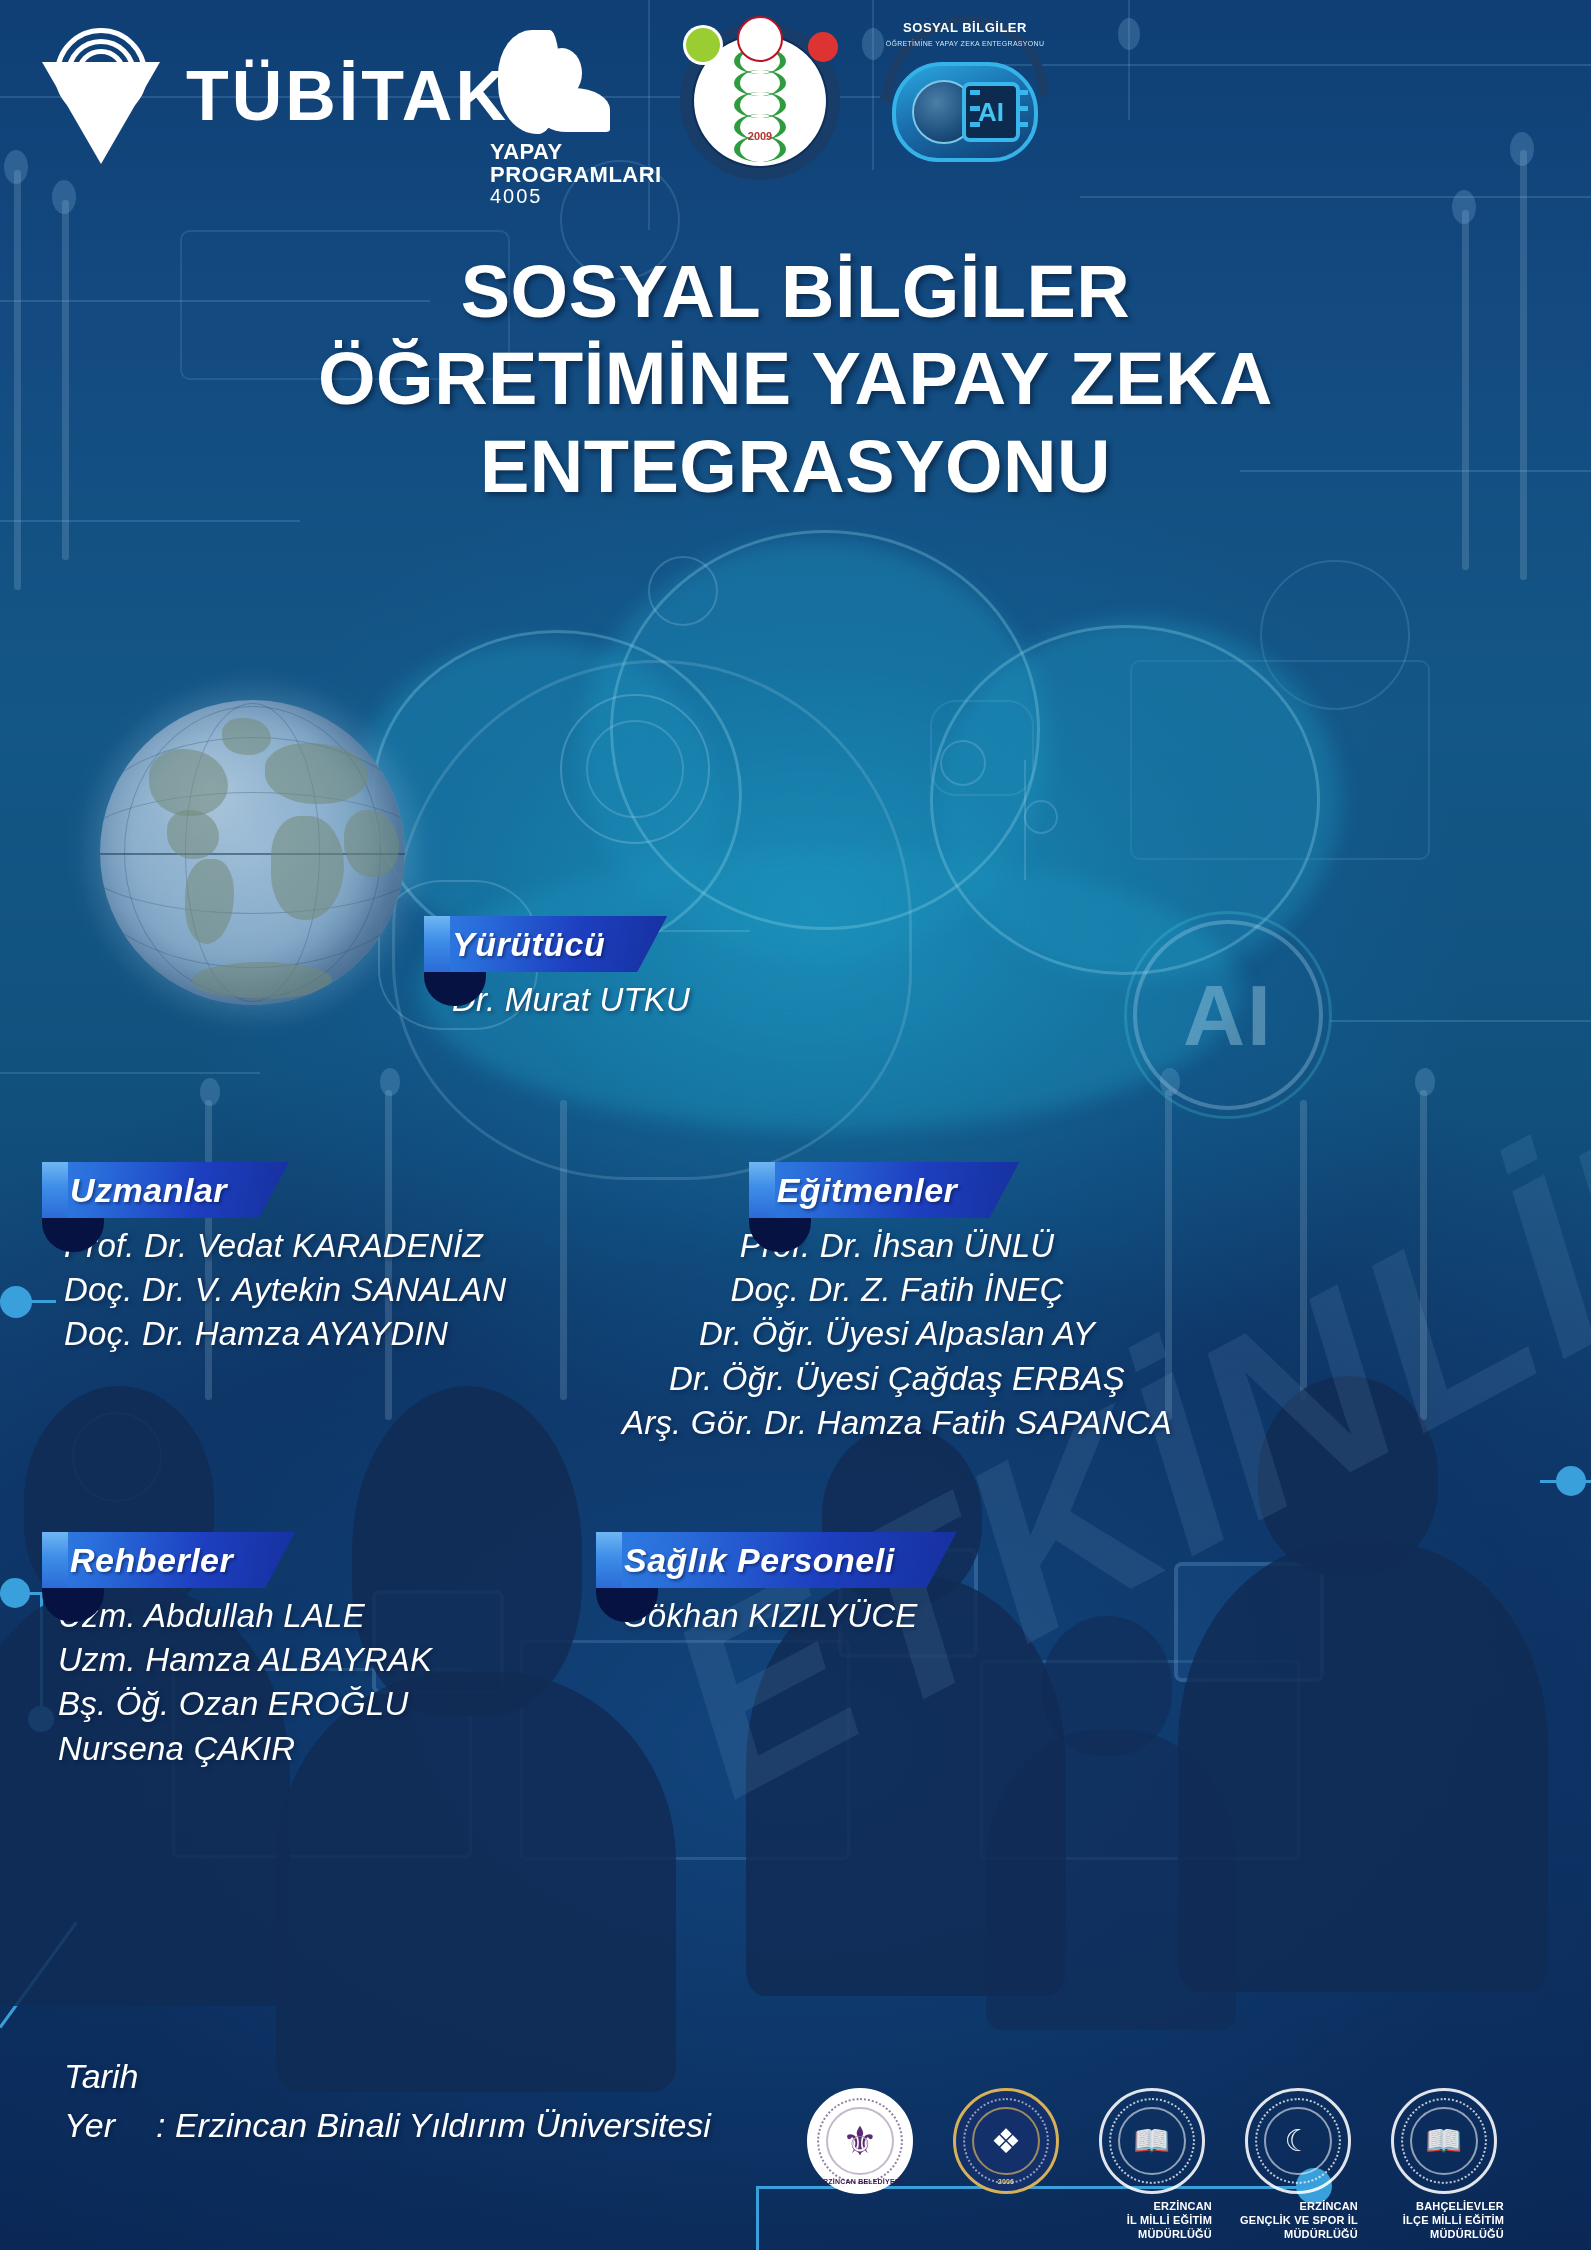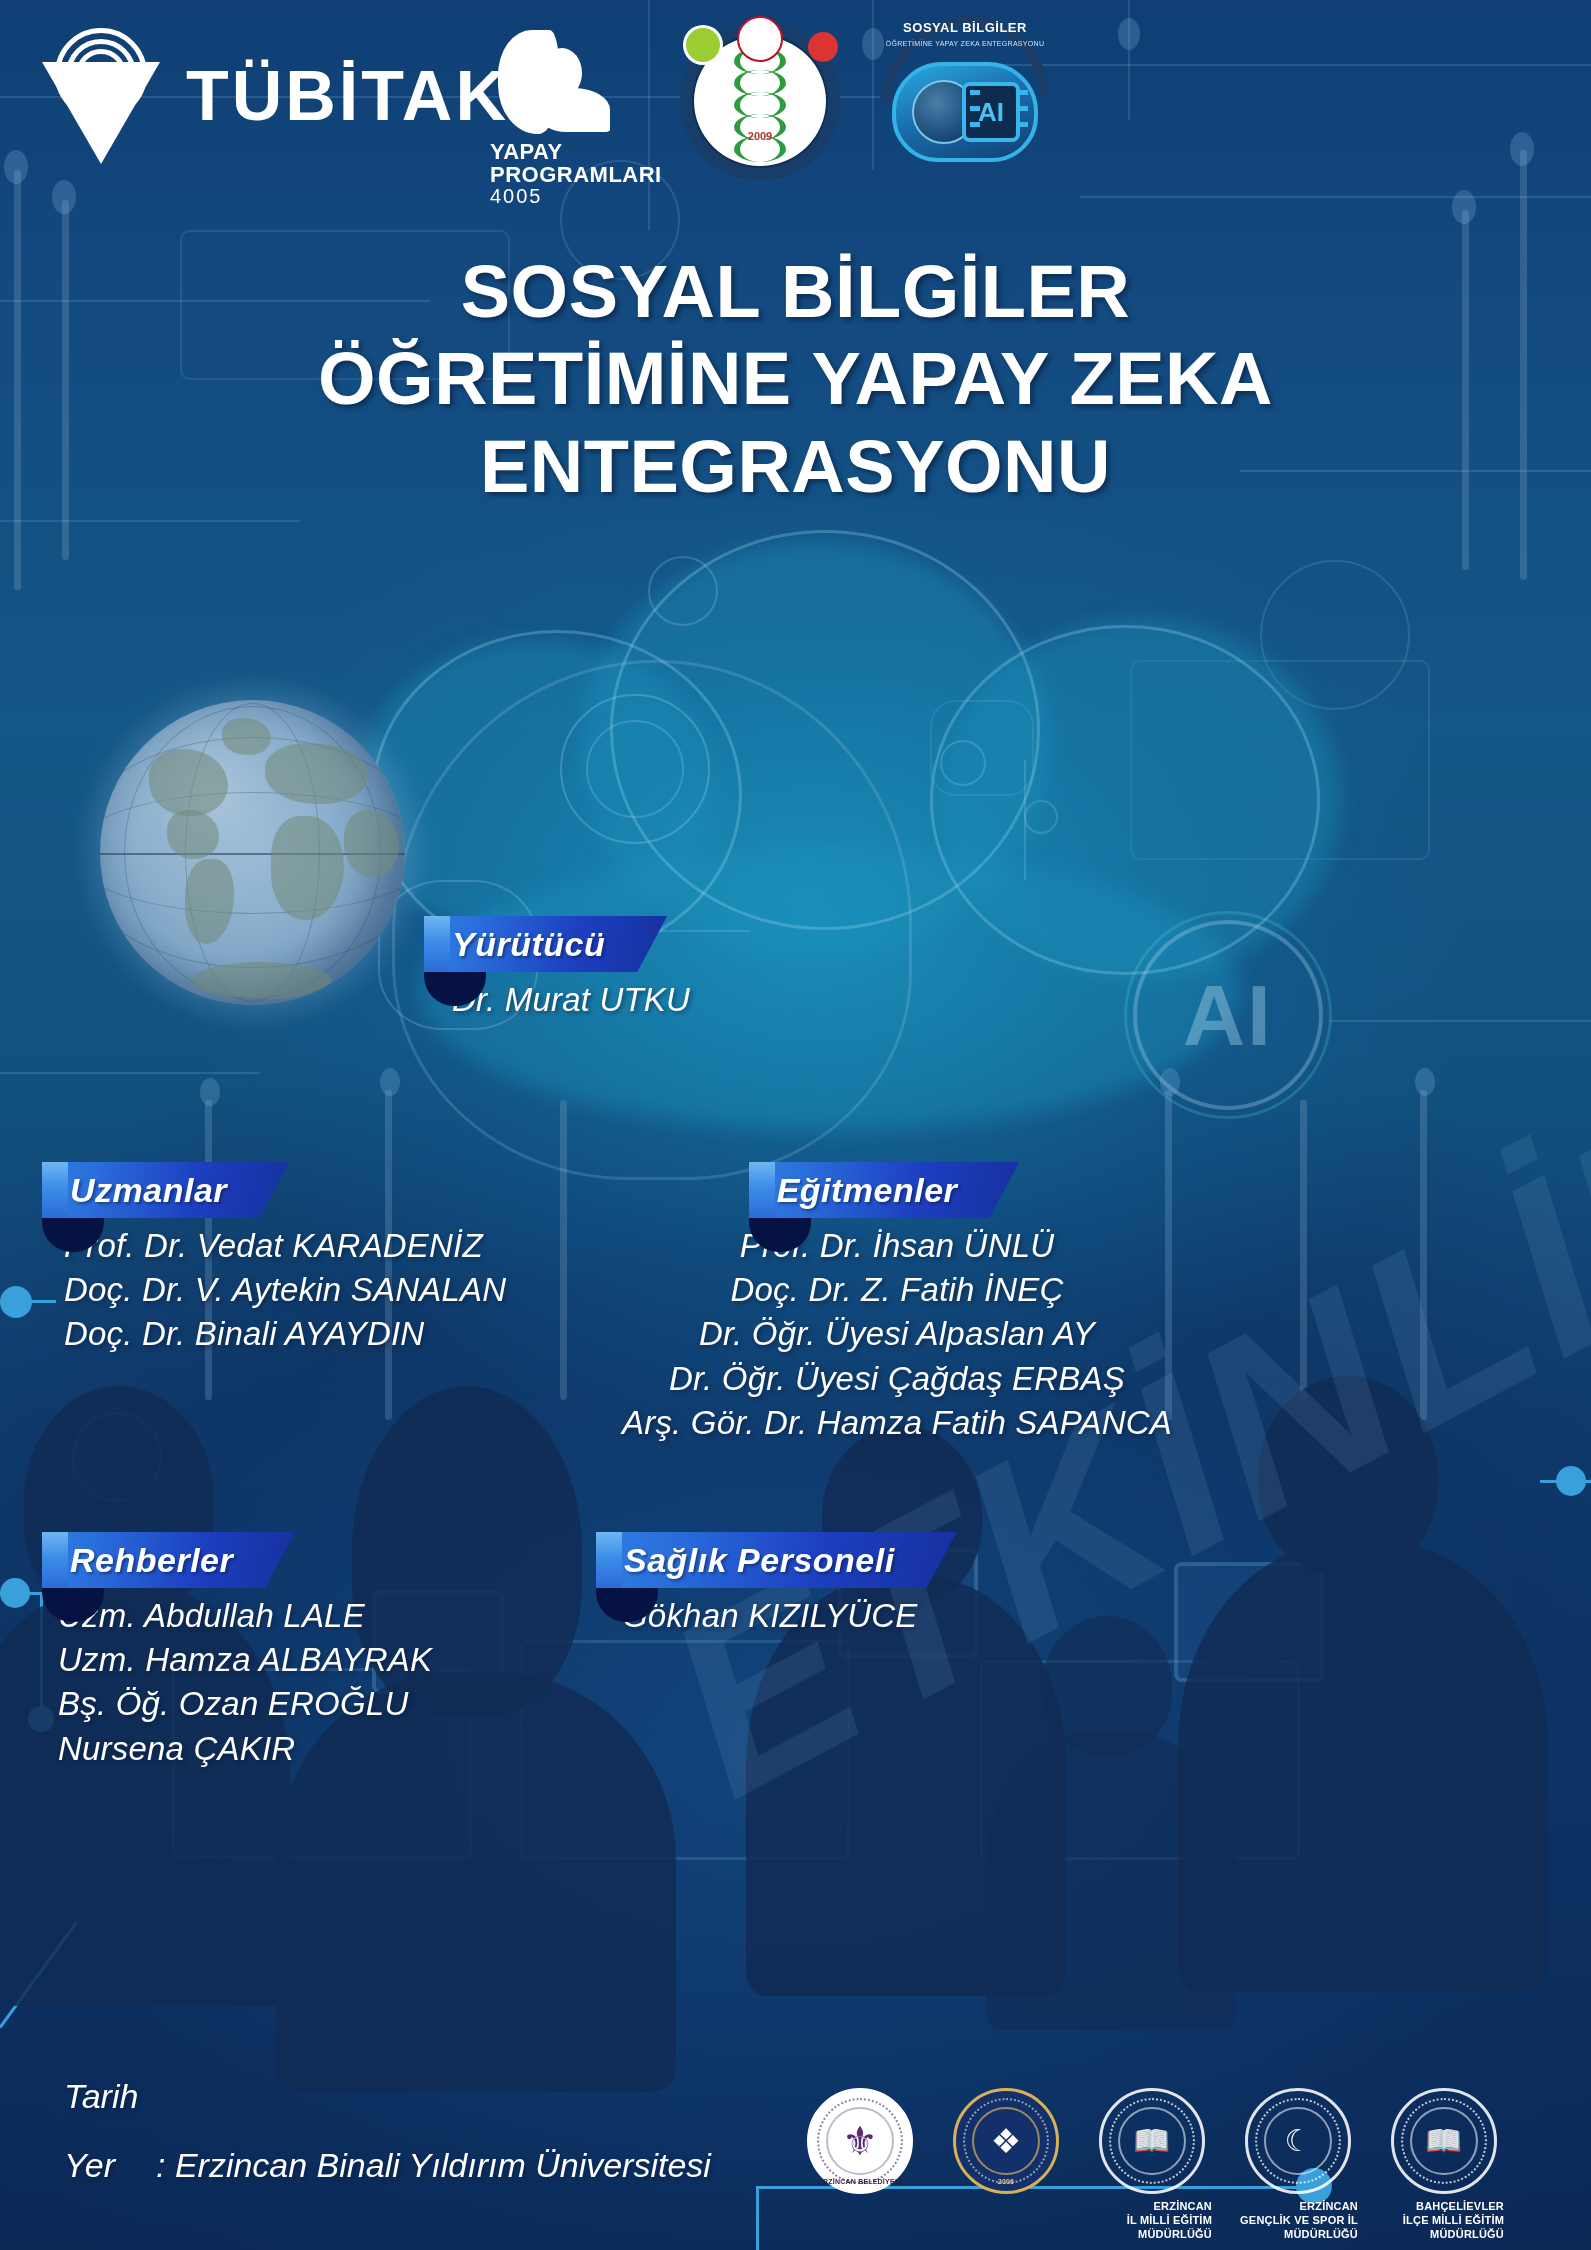--- a/index.html
+++ b/index.html
@@ -255,21 +255,21 @@
   #sec-saglik { left:596px; top:1532px; }
   #sec-saglik .names { padding-left:26px; }
 
   
   .footer-info {
     position:absolute; left:64px; top:2052px; z-index:26;
     color:#ffffff; font-style:italic; font-size:34px; line-height:1.45;
     text-shadow:2px 2px 4px rgba(6,24,56,0.55);
     font-family:"Liberation Sans", sans-serif;
   }
-  .fi-row { display:flex;margin-top:20px; }
+  .fi-row { display:flex; }
   .fi-key { display:inline-block; width:92px; }
 
   .footer-logos {
     position:absolute; left:800px; top:2088px; width:760px; height:150px; z-index:26;
     display:flex; align-items:flex-start; gap:26px;
   }
   .flogo { position:relative; width:120px; text-align:center; }
   .fl-seal {
     width:106px; height:106px; border-radius:50%; margin:0 auto;
     border:3px solid rgba(255,255,255,0.88);
@@ -513,21 +513,21 @@
   </div>
 
   <div class="section" id="sec-uzmanlar">
     <div class="ribbon">
       <div class="ribbon-tail"></div>
       <div class="ribbon-bar">Uzmanlar</div>
     </div>
     <div class="names">
       <div>Prof. Dr. Vedat KARADENİZ</div>
       <div>Doç. Dr. V. Aytekin SANALAN</div>
-      <div>Doç. Dr. Binali AYAYDIN</div>
+      <div>Doç. Dr. Hamza AYAYDIN</div>
     </div>
   </div>
 
   <div class="section" id="sec-egitmenler">
     <div class="ribbon">
       <div class="ribbon-tail"></div>
       <div class="ribbon-bar">Eğitmenler</div>
     </div>
     <div class="names">
       <div>Prof. Dr. İhsan ÜNLÜ</div>

